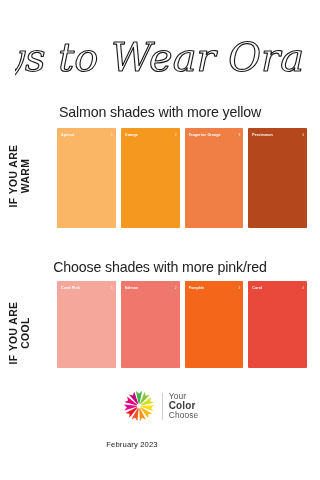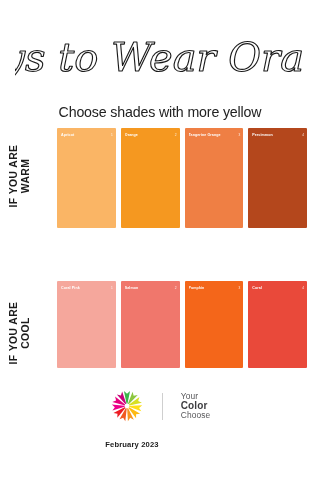--- a/index.html
+++ b/index.html
@@ -138,21 +138,21 @@
     top: 389px;
     left: 0;
     width: 320px;
     display: flex;
     align-items: center;
     justify-content: center;
   }
   .logo-inner {
     display: flex;
     align-items: center;
-    gap: 18px;
+    gap: 6px;
   }
   .logo-mark {
     display: block;
   }
   .logo-divider {
     width: 1px;
     height: 27px;
     background: #cfcfcf;
   }
   .logo-text {
@@ -175,37 +175,37 @@
 
   
   .footer-date {
     position: absolute;
     top: 440px;
     left: 0;
     width: 264px;
     text-align: center;
     font-family: "Liberation Sans", sans-serif;
     font-size: 7.6px;
-    font-weight: 700;
+    font-weight: 400;
     color: #1c1c1c;
     letter-spacing: 0.15px;
   }
 </style>
 </head>
 <body>
 
 <div class="page">
 
   <div class="title-wrap">
     <svg class="title-svg" width="290" height="62" viewBox="0 0 290 62">
       <text x="145" y="44" text-anchor="middle" font-size="40">Ways to Wear Orange</text>
     </svg>
   </div>
 
-  <div class="section-heading" id="heading-warm">Choose shades with more yellow</div>
+  <div class="section-heading" id="heading-warm">Salmon shades with more yellow</div>
 
   <div class="side-label" id="side-label-warm">IF YOU ARE
 WARM</div>
 
   <div class="swatch-row" id="row-warm">
 
     <div class="swatch" style="background:#fab565">
       <div class="swatch-head">
         <span class="swatch-name">Apricot</span>
         <span class="swatch-code">1</span>
@@ -227,20 +227,21 @@
     </div>
 
     <div class="swatch" style="background:#b4471c">
       <div class="swatch-head">
         <span class="swatch-name">Persimmon</span>
         <span class="swatch-code">4</span>
       </div>
     </div>
   </div>
 
+  <div class="section-heading" id="heading-cool">Choose shades with more pink/red</div>
 
   <div class="side-label" id="side-label-cool">IF YOU ARE
 COOL</div>
 
   <div class="swatch-row" id="row-cool">
 
     <div class="swatch" style="background:#f5a79c">
       <div class="swatch-head">
         <span class="swatch-name">Coral Pink</span>
         <span class="swatch-code">1</span>

